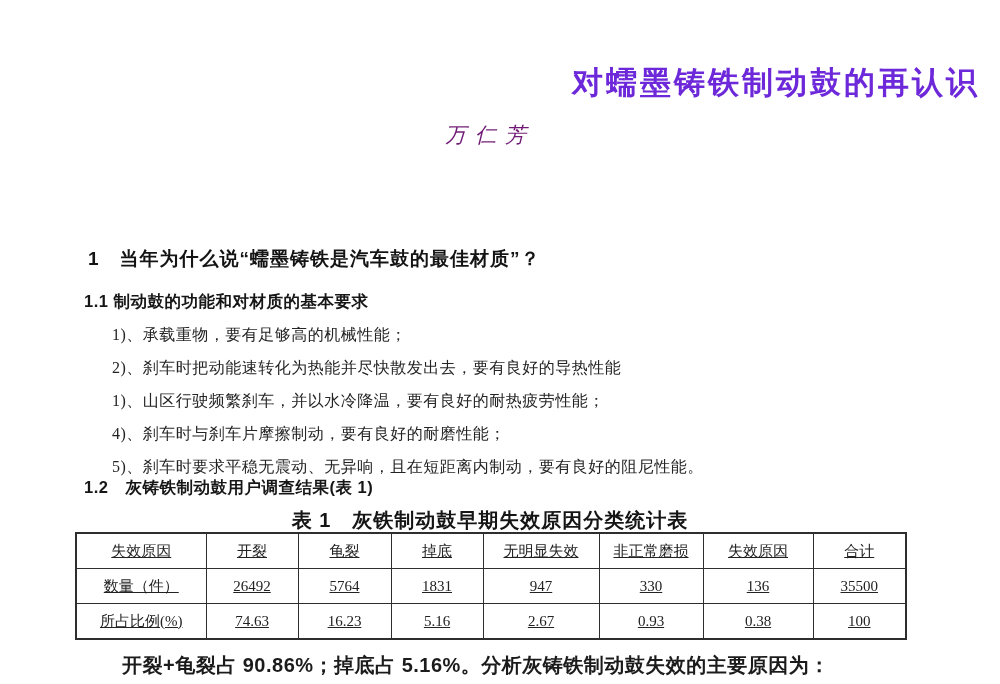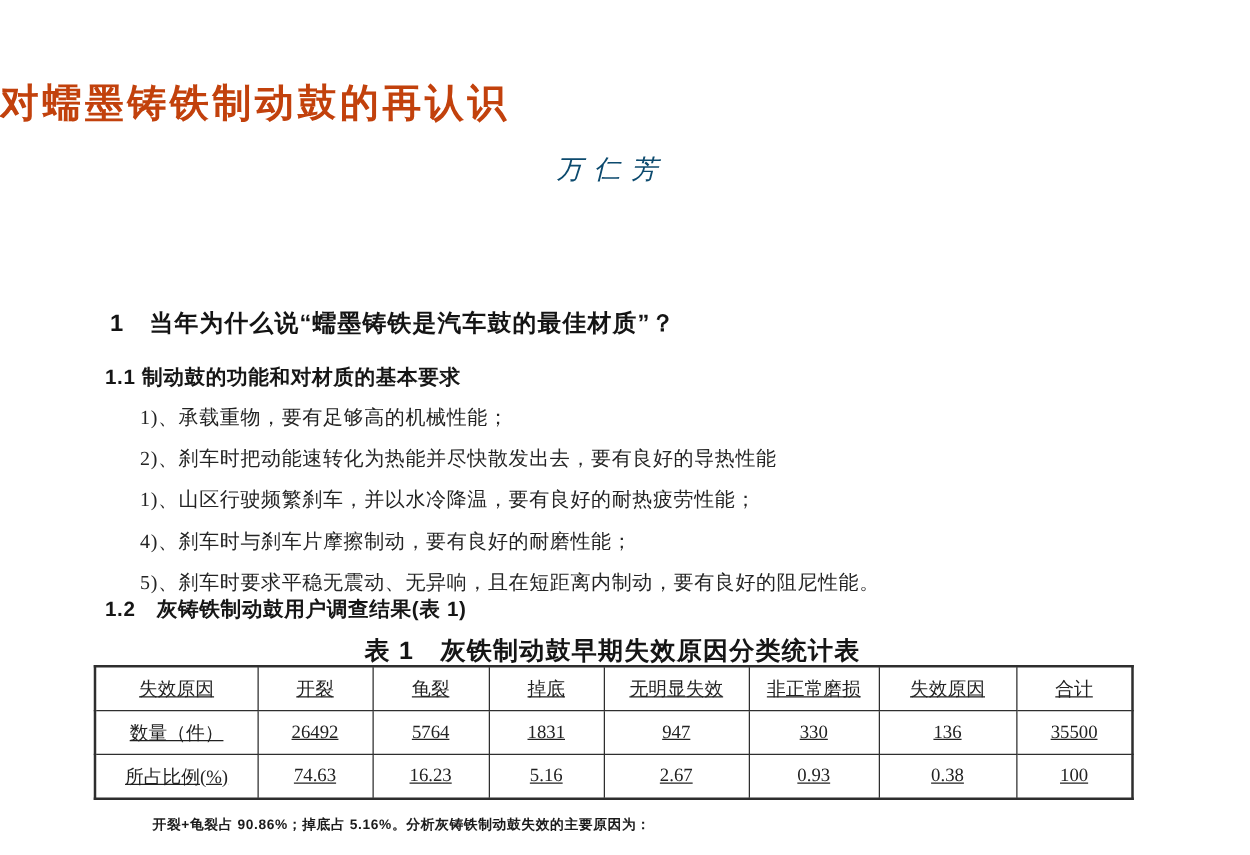--- a/index.html
+++ b/index.html
@@ -8,36 +8,36 @@
     width: 1000px;
     height: 684px;
     background: #ffffff;
     color: #222222;
     font-family: "Liberation Serif", "DejaVu Serif", serif;
     overflow: hidden;
   }
   .doc-title {
     position: absolute;
     top: 62px; left: 0; width: 980px;
-    text-align: left;
+    text-align: right;
     font-family: "Liberation Sans", "DejaVu Sans", sans-serif;
     font-weight: 700;
     font-size: 31px;
     letter-spacing: 3px;
-    color: #c2410c;
+    color: #6d28d9;
     margin: 0;
   }
   .author {
     position: absolute;
     top: 121px; left: 0; width: 980px;
     text-align: center;
     font-size: 21px;
     font-style: italic;
     letter-spacing: 9px;
-    color: #0c4a6e;
+    color: #701a75;
   }
   .affiliation {
     position: absolute;
     top: 164px; left: 0; width: 980px;
     text-align: center;
     font-size: 17px;
     letter-spacing: 1px;
     color: #232323;
   }
   .h-sec1 {
@@ -109,21 +109,21 @@
   col.c3 { width: 92px; }
   col.c4 { width: 116px; }
   col.c5 { width: 104px; }
   col.c6 { width: 110px; }
   col.c7 { width: 93px; }
   .closing {
     position: absolute;
     top: 652px; left: 122px;
     font-family: "Liberation Sans", "DejaVu Sans", sans-serif;
     font-weight: 700;
-    font-size: 11px;
+    font-size: 20px;
     letter-spacing: 0.5px;
     color: #1b1b1b;
   }
 </style>
 </head>
 <body>
 
 <div class="page">
 
   <h1 class="doc-title">对蠕墨铸铁制动鼓的再认识</h1>

